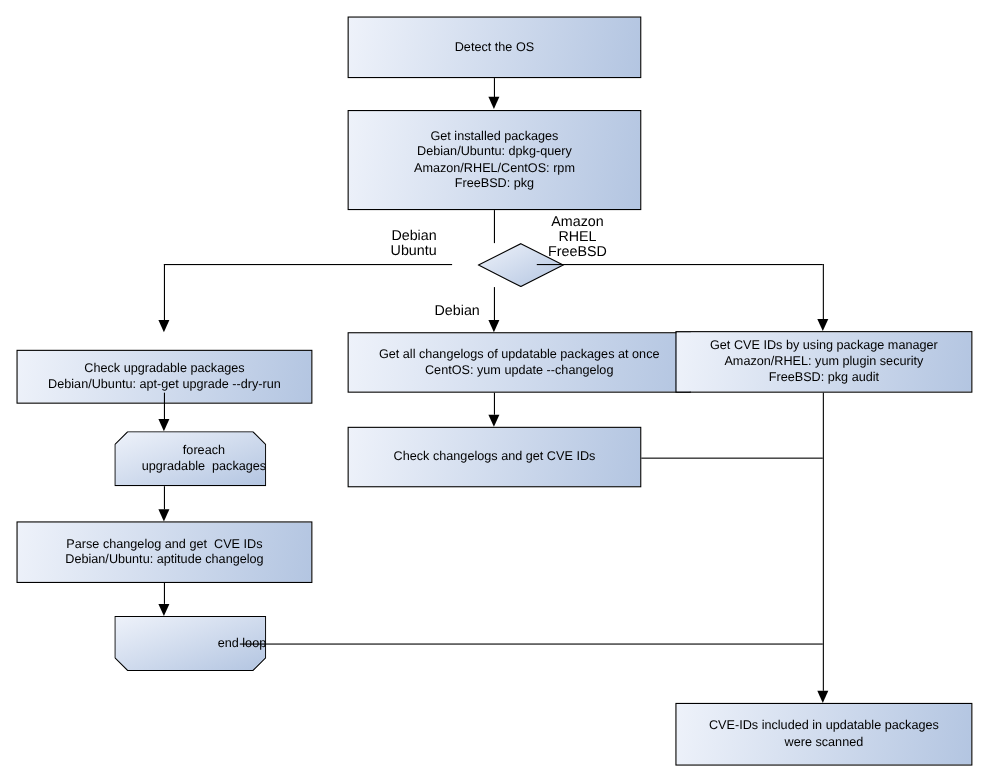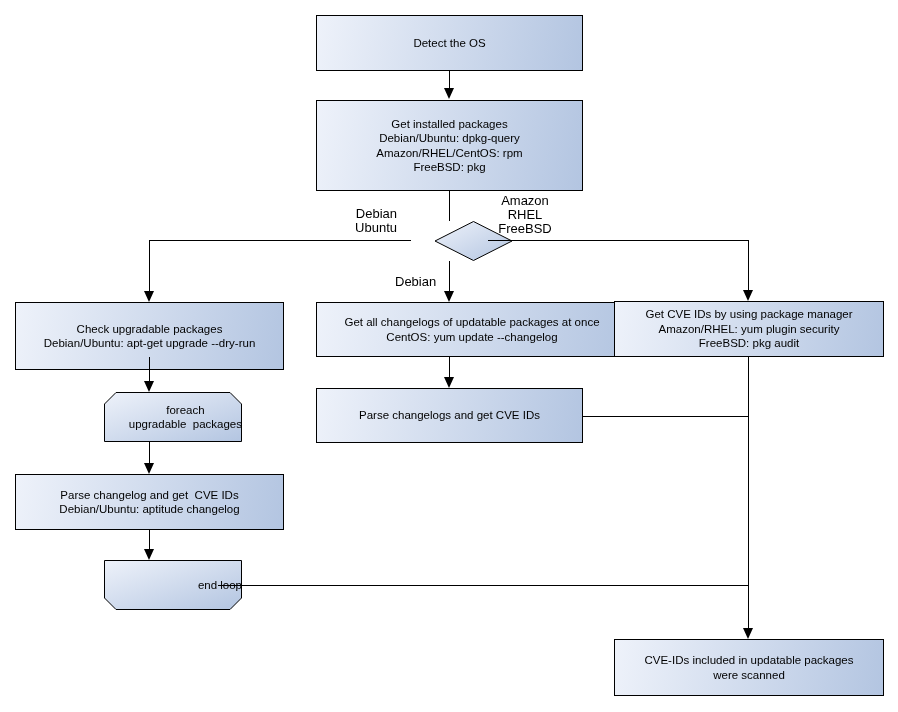--- a/index.html
+++ b/index.html
@@ -58,21 +58,21 @@
       <defs>
         <linearGradient id="gdia" x1="0" y1="0" x2="1" y2="1">
           <stop offset="0" style="stop-color:var(--box_light,#eef2fa)"></stop>
           <stop offset="1" style="stop-color:var(--box_dark,#b3c5e1)"></stop>
         </linearGradient>
       </defs>
       <polygon points="39.5,0.5 78,20 39.5,39.5 1,20" fill="url(#gdia)" stroke="#000" stroke-width="1"></polygon>
     </svg>
   </div>
 
-  <div class="box" style="left:15px;top:302px;width:269px;height:68px">
+  <div class="box" style="left:15px;top:318px;width:269px;height:49px">
     <span class="txt">Check upgradable packages
 Debian/Ubuntu: apt-get upgrade --dry-run</span>
   </div>
 
   <div class="poly" style="left:80px;top:392px;width:138px;height:50px">
     <svg viewBox="0 0 138 50">
       <defs>
         <linearGradient id="gfor" x1="0" y1="0" x2="1" y2="1">
           <stop offset="0" style="stop-color:var(--box_light,#eef2fa)"></stop>
           <stop offset="1" style="stop-color:var(--box_dark,#b3c5e1)"></stop>
@@ -101,21 +101,21 @@
     </svg>
     <span class="txt">end loop</span>
   </div>
 
   <div class="box" style="left:316px;top:302px;width:312px;height:55px">
     <span class="txt">Get all changelogs of updatable packages at once
 CentOS: yum update --changelog</span>
   </div>
 
   <div class="box" style="left:316px;top:388px;width:267px;height:55px">
-    <span class="txt">Parse changelogs and get CVE IDs</span>
+    <span class="txt">Check changelogs and get CVE IDs</span>
   </div>
 
   <div class="box" style="left:614px;top:301px;width:270px;height:56px">
     <span class="txt">Get CVE IDs by using package manager
 Amazon/RHEL: yum plugin security
 FreeBSD: pkg audit</span>
   </div>
 
   <div class="box" style="left:614px;top:639px;width:270px;height:57px">
     <span class="txt">CVE-IDs included in updatable packages

